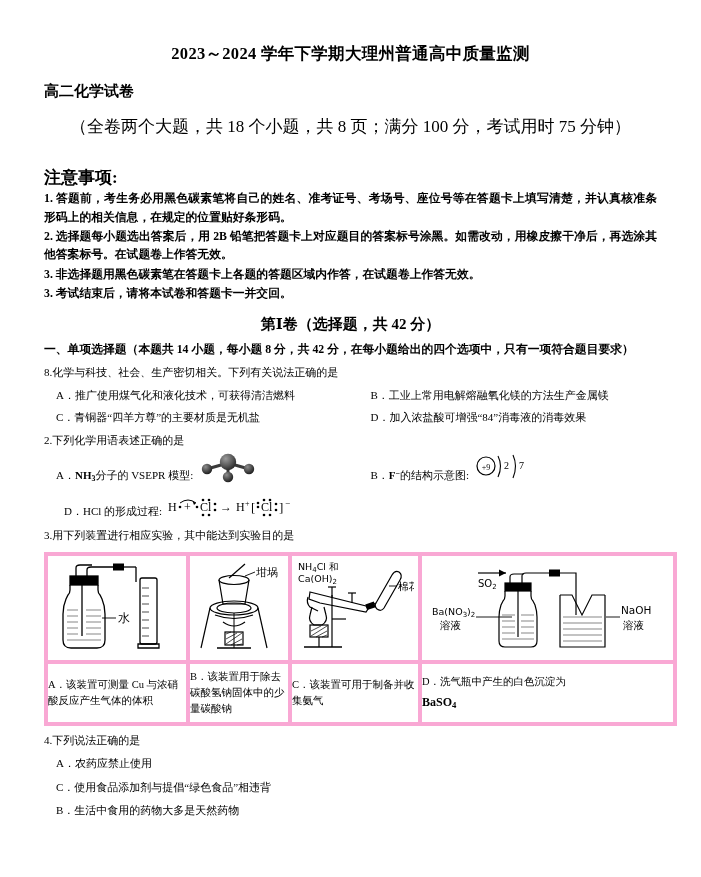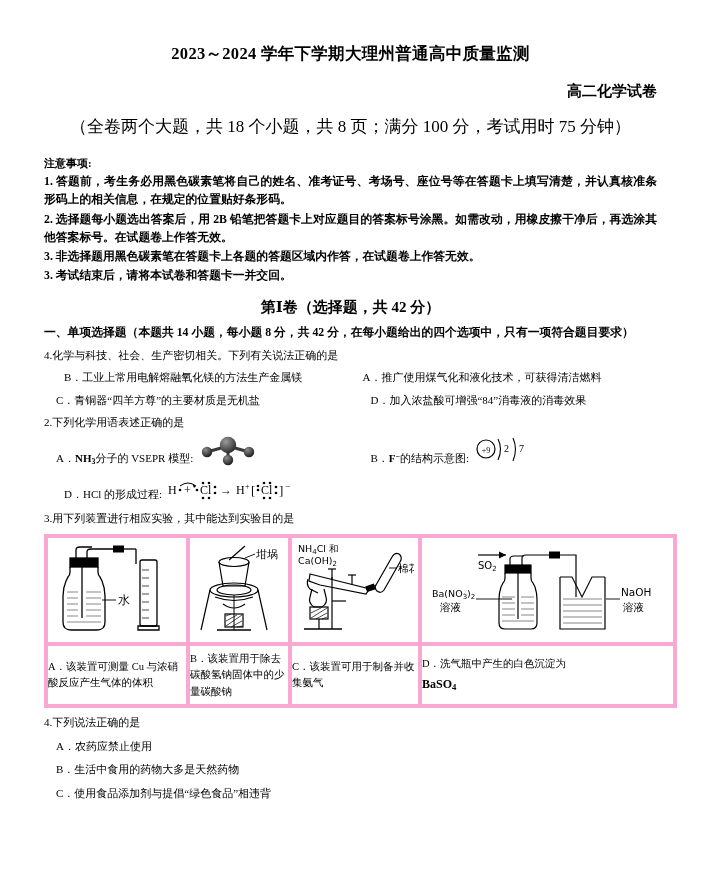--- a/index.html
+++ b/index.html
@@ -24,36 +24,36 @@
   }
   .doc-title {
     text-align: center;
     font-size: 16.5px;
     font-weight: bold;
     letter-spacing: 0.3px;
     margin-top: 44px;
     line-height: 1.2;
   }
   .doc-subtitle {
-    text-align: right;
+    text-align: left;
     font-size: 15px;
     font-weight: bold;
     margin-top: 18px;
     line-height: 1.2;
   }
   .doc-info {
     text-align: center;
     font-size: 17px;
     margin-top: 17px;
     line-height: 1.2;
   }
   .notice-title {
-    font-size: 11px;
-    font-weight: bold;
-    margin-top: 20px;
+    font-size: 17px;
+    font-weight: bold;
+    margin-top: 30px;
     line-height: 1.25;
   }
   .notice-item {
     font-size: 11.8px;
     font-weight: bold;
     line-height: 1.55;
     text-align: justify;
     margin-top: 1px;
   }
   .part-title {
@@ -160,24 +160,24 @@
 
   <div class="notice-title">注意事项:</div>
   <div class="notice-item">1. 答题前，考生务必用黑色碳素笔将自己的姓名、准考证号、考场号、座位号等在答题卡上填写清楚，并认真核准条形码上的相关信息，在规定的位置贴好条形码。</div>
   <div class="notice-item">2. 选择题每小题选出答案后，用 2B 铅笔把答题卡上对应题目的答案标号涂黑。如需改动，用橡皮擦干净后，再选涂其他答案标号。在试题卷上作答无效。</div>
   <div class="notice-item">3. 非选择题用黑色碳素笔在答题卡上各题的答题区域内作答，在试题卷上作答无效。</div>
   <div class="notice-item">3. 考试结束后，请将本试卷和答题卡一并交回。</div>
 
   <div class="part-title">第Ⅰ卷（选择题，共 42 分）</div>
   <div class="section-head">一、单项选择题（本题共 14 小题，每小题 8 分，共 42 分，在每小题给出的四个选项中，只有一项符合题目要求）</div>
 
-  <div class="q-stem">4.化学与科技、社会、生产密切相关。下列有关说法正确的是</div>
+  <div class="q-stem">8.化学与科技、社会、生产密切相关。下列有关说法正确的是</div>
   <div class="opt-row">
+    <div class="opt-col">A．推广使用煤气化和液化技术，可获得清洁燃料</div>
     <div class="opt-col right">B．工业上常用电解熔融氧化镁的方法生产金属镁</div>
-    <div class="opt-col">A．推广使用煤气化和液化技术，可获得清洁燃料</div>
   </div>
   <div class="opt-row">
     <div class="opt-col">C．青铜器“四羊方尊”的主要材质是无机盐</div>
     <div class="opt-col right">D．加入浓盐酸可增强“84”消毒液的消毒效果</div>
   </div>
 
   <div class="q-stem">2.下列化学用语表述正确的是</div>
 
   <div class="q2-row">
     <div class="q2-cell">
@@ -435,16 +435,16 @@
       <td class="appa-text-cell cw4">
         <span>D．洗气瓶中产生的白色沉淀为</span>
         <div style="margin-top:3px;font-weight:bold;font-size:12px;"><span>BaSO</span><sub>4</sub></div>
       </td>
     </tr>
   </tbody>
     </table>
 
   <div class="q-stem">4.下列说法正确的是</div>
   <div class="opt-single">A．农药应禁止使用</div>
+  <div class="opt-single">C．使用食品添加剂与提倡“绿色食品”相违背</div>
   <div class="opt-single">B．生活中食用的药物大多是天然药物</div>
-  <div class="opt-single">C．使用食品添加剂与提倡“绿色食品”相违背</div>
 
 </div>
 
 </body></html>

